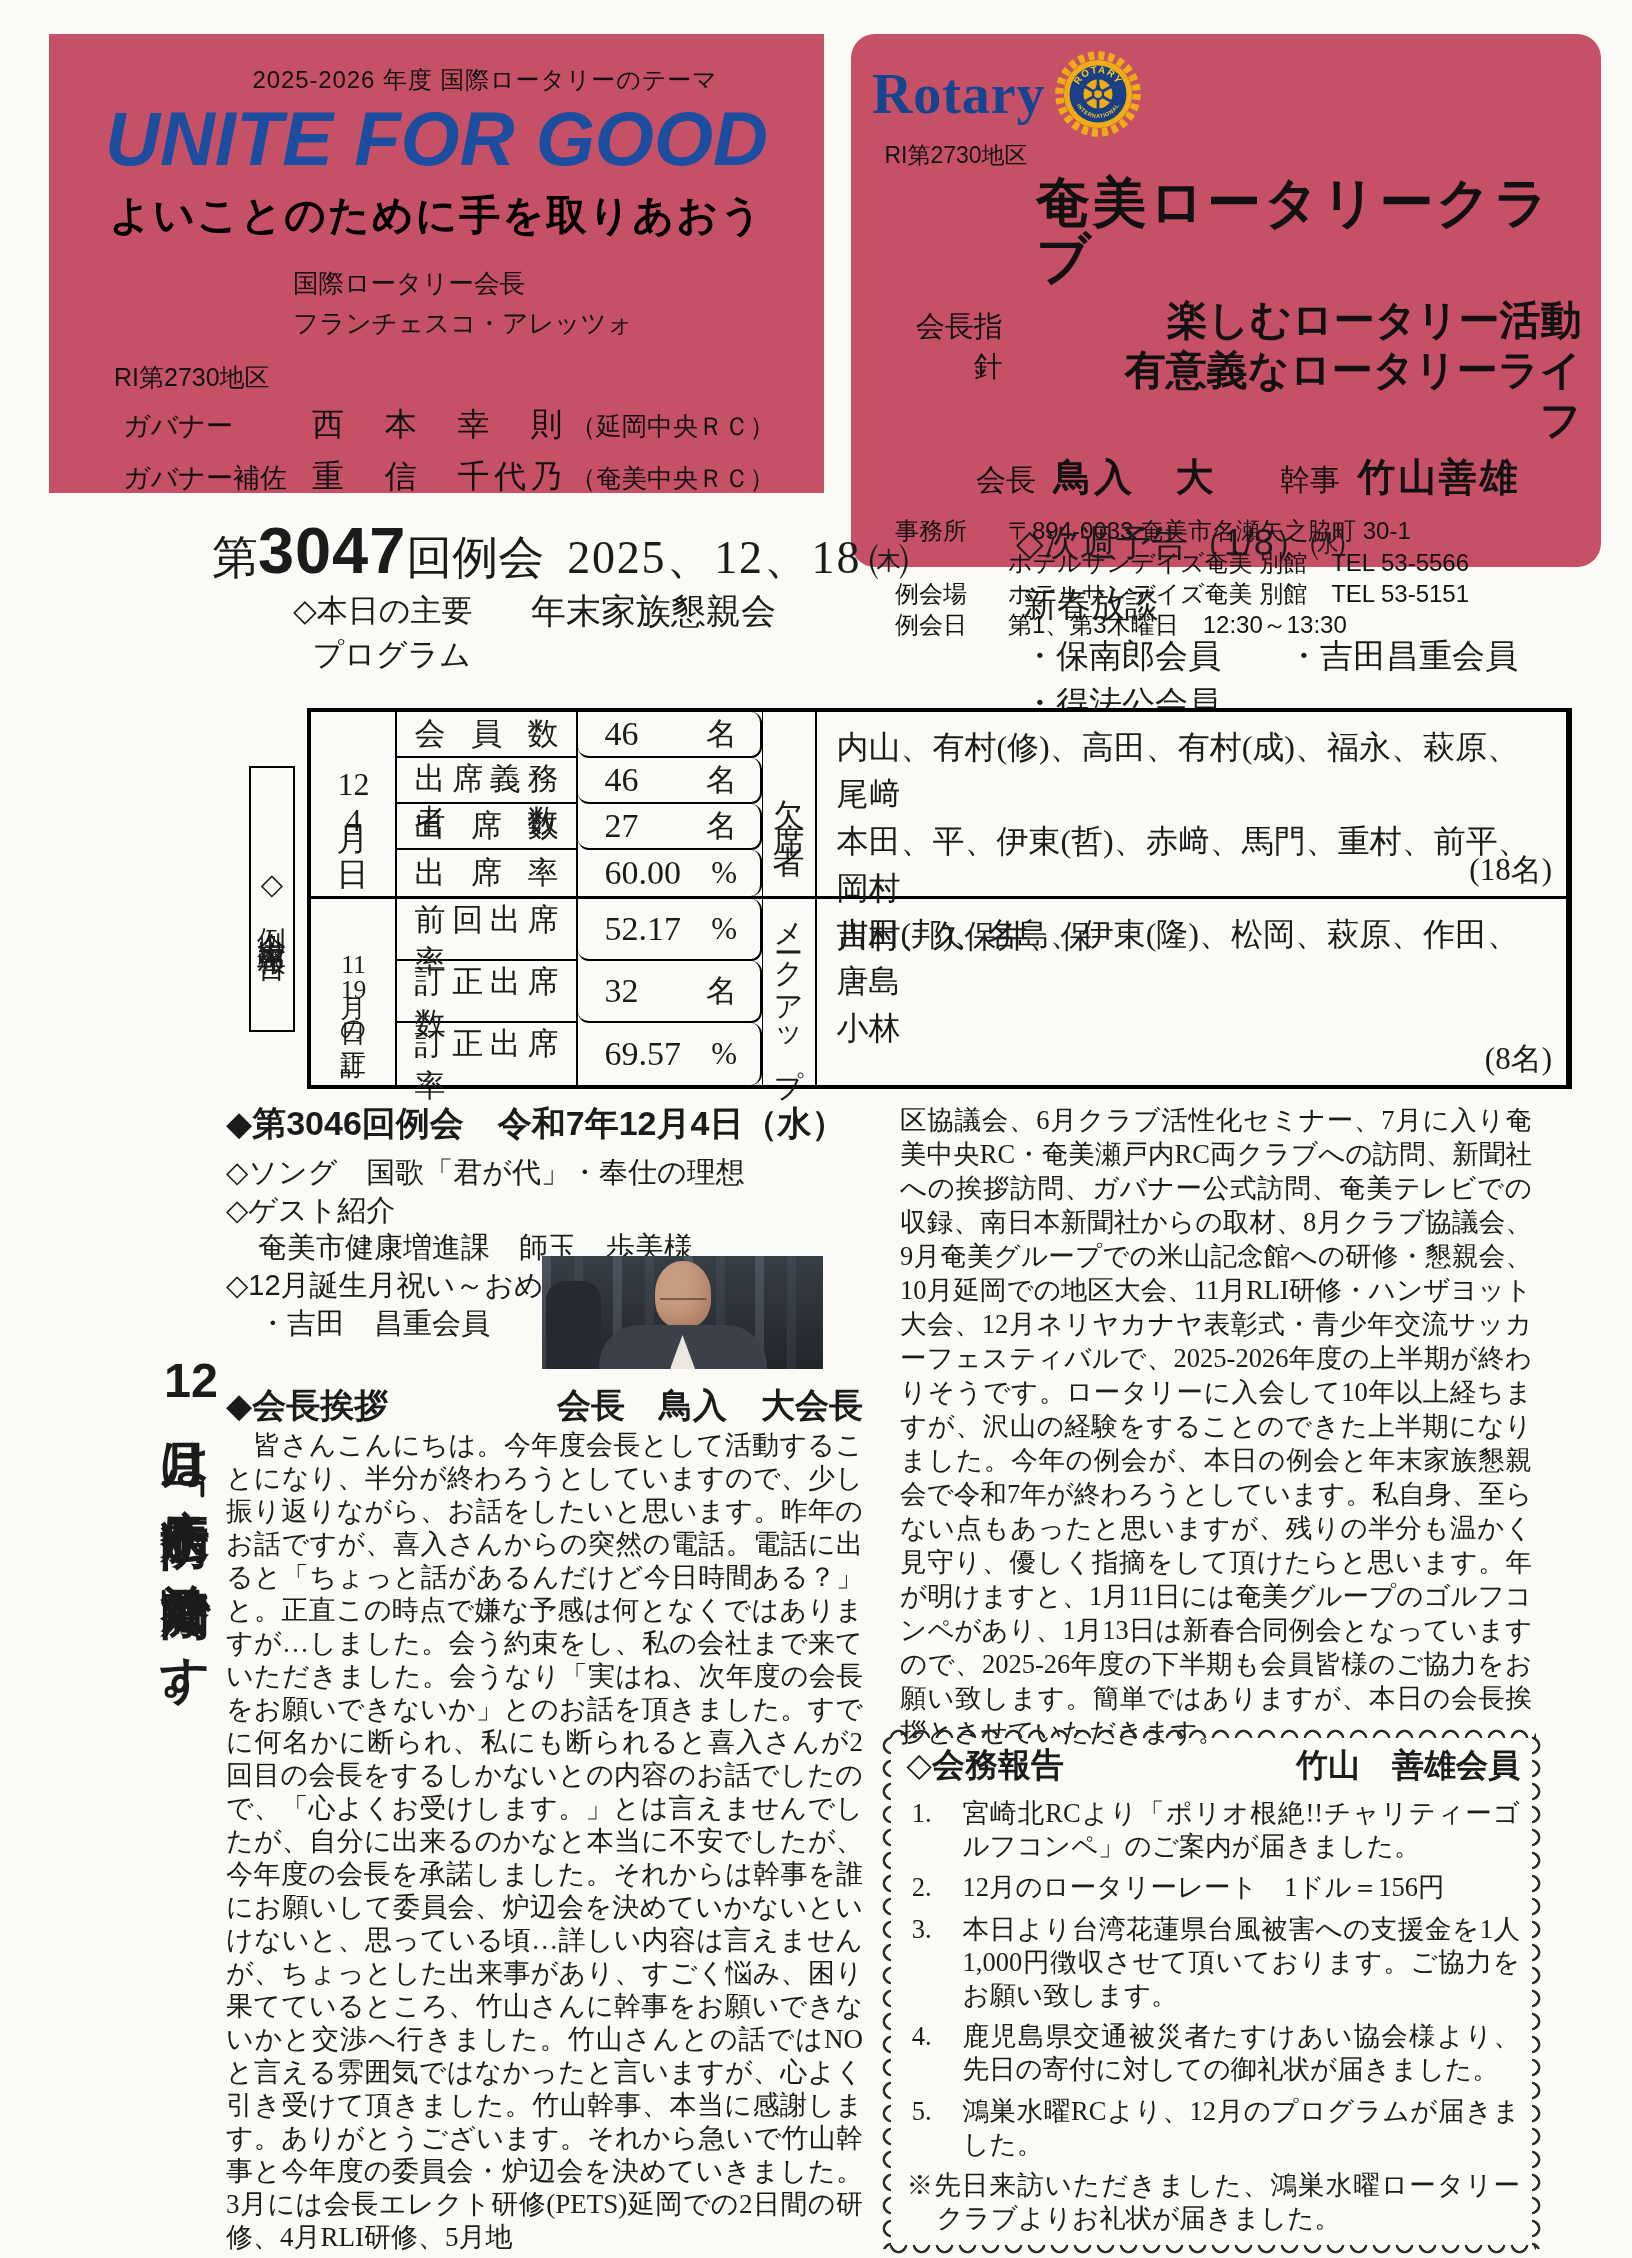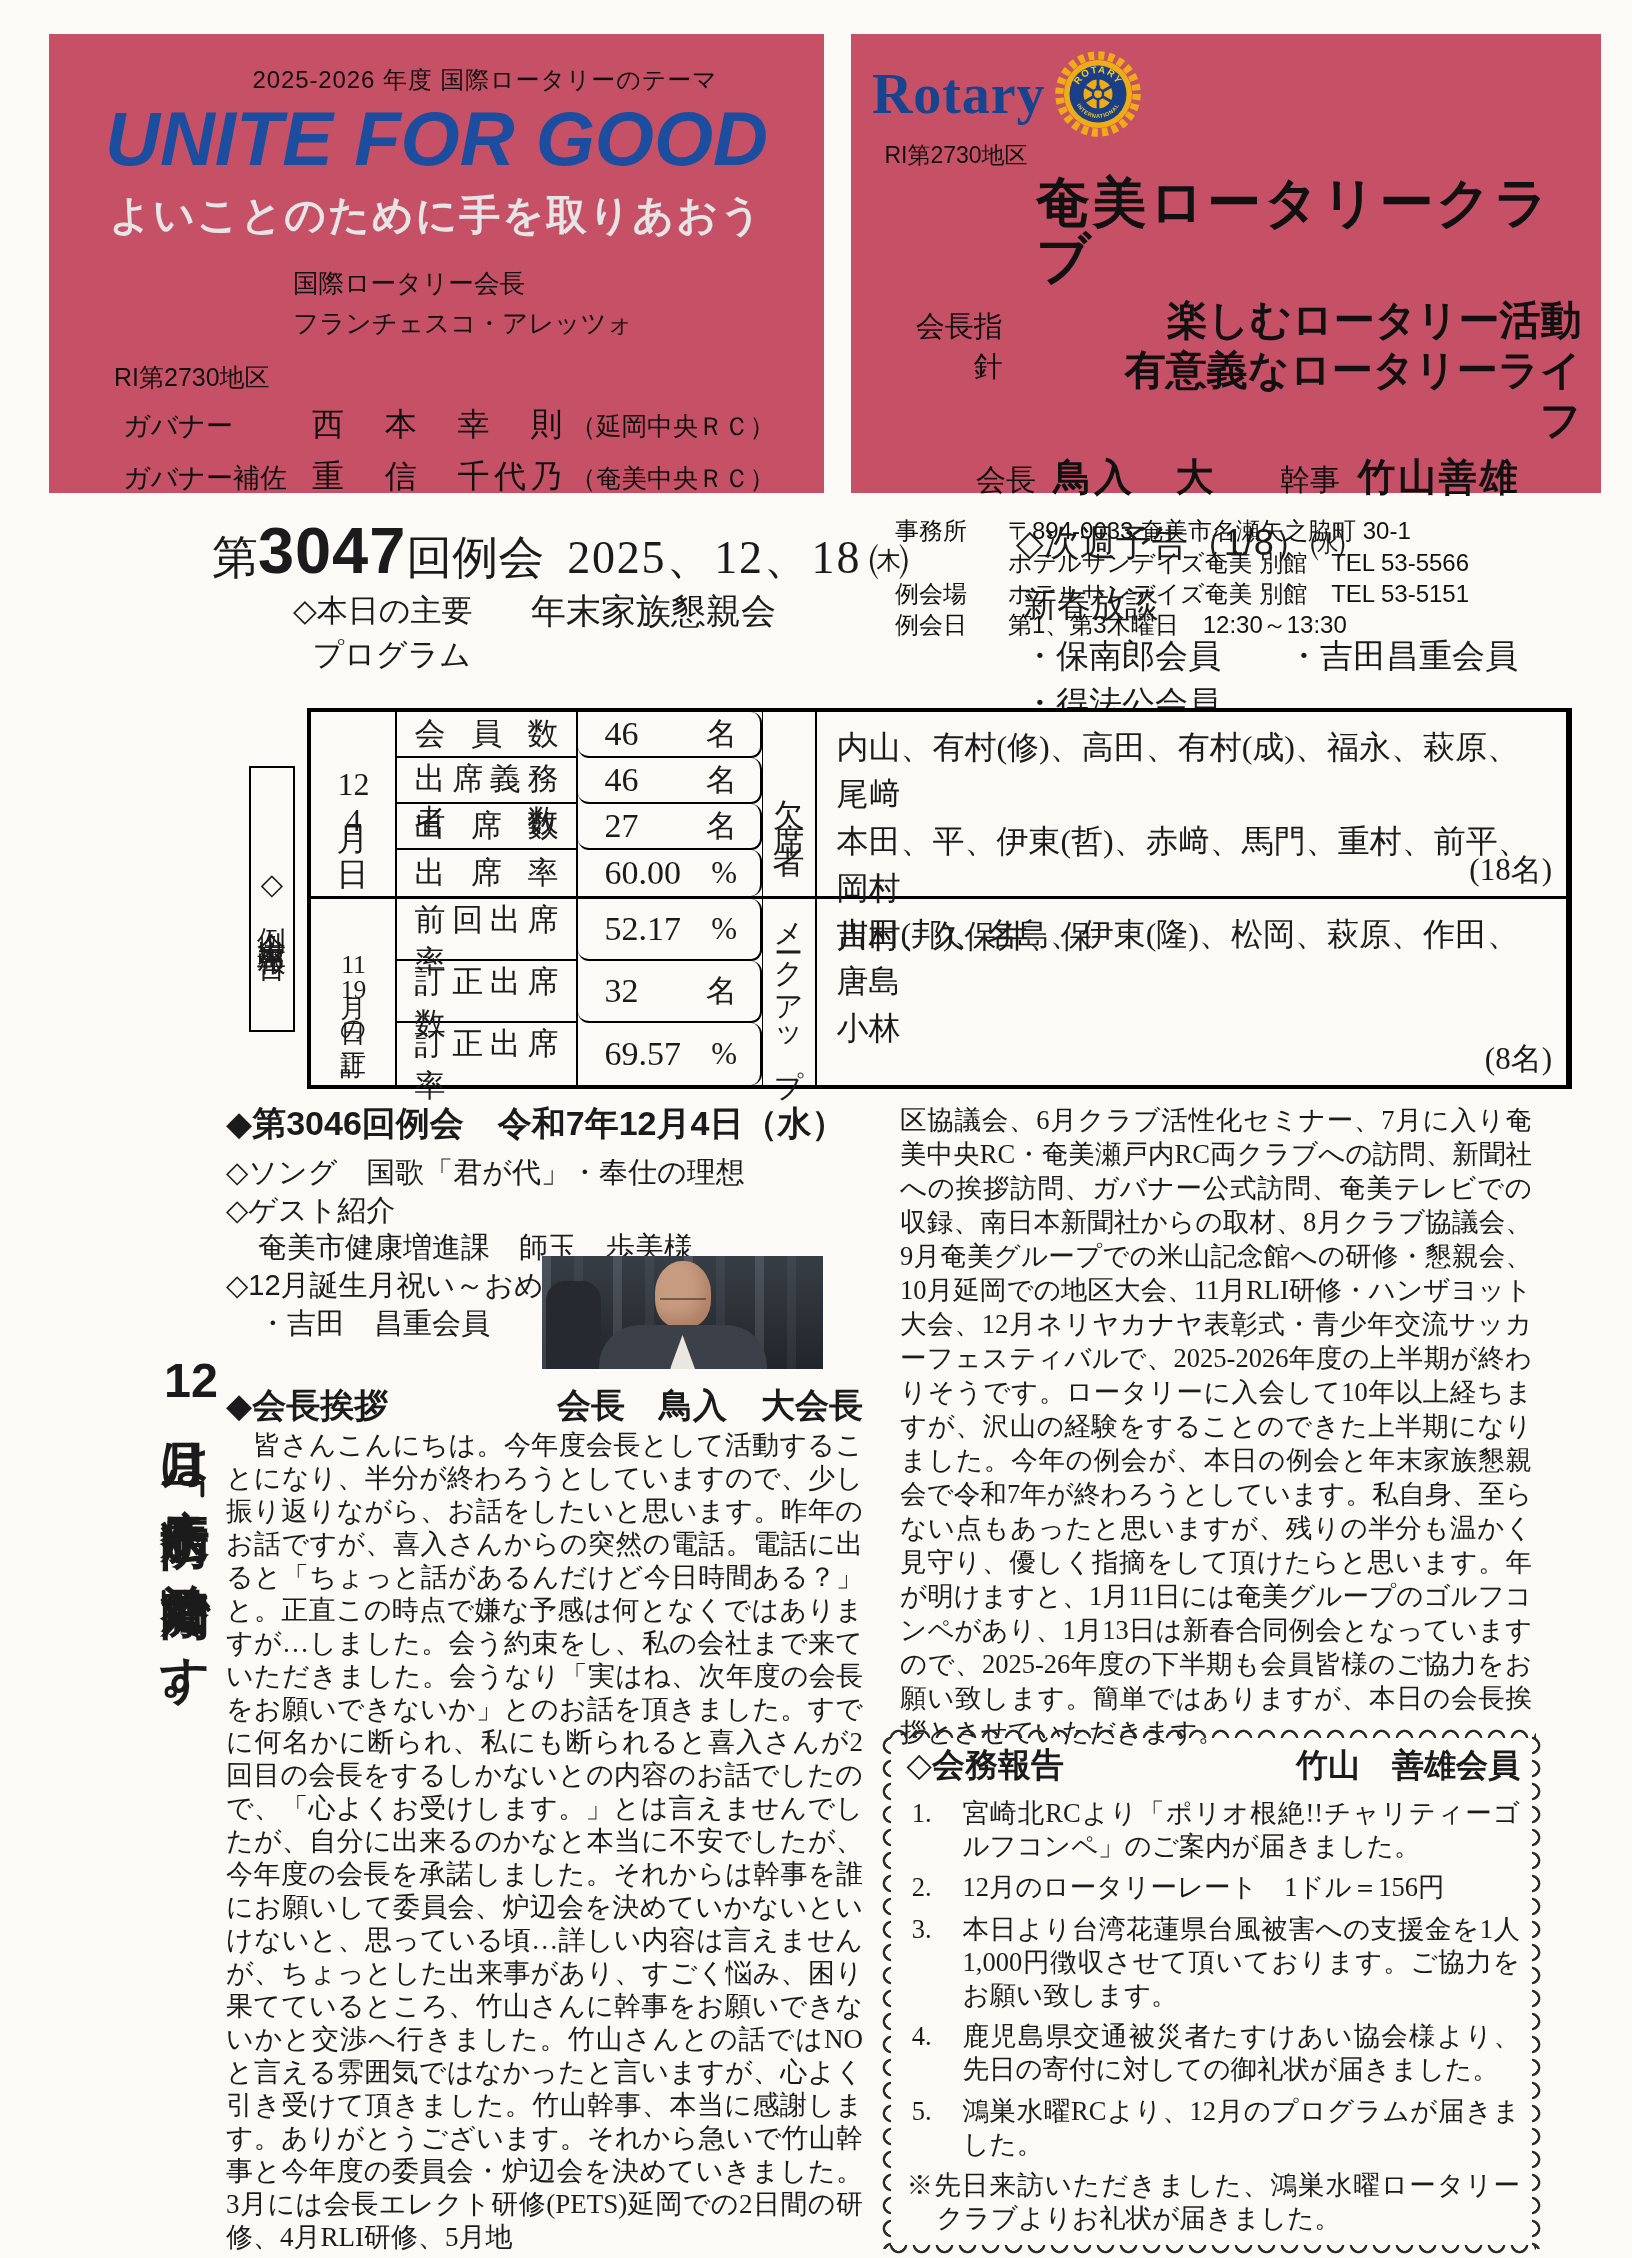--- a/index.html
+++ b/index.html
@@ -5,26 +5,26 @@
   * { box-sizing: border-box; margin: 0; padding: 0; }
   html,body { width:1632px; }
   body { background:#e9e8e4; font-family:"Liberation Serif","DejaVu Serif",serif; }
   .page { position:relative; width:1632px; height:2258px; background:#fbfaf6; color:#1b1b1b; overflow:hidden; }
   .gothic { font-family:"Liberation Sans","DejaVu Sans",sans-serif; }
   .tcy { text-combine-upright: all; }
 
   
   .pinkbox { position:absolute; top:34px; background:#c65065; color:#111; }
   #theme-box { left:49px; width:775px; height:459px; padding:17.6px 23px; }
-  #club-box  { left:851px; width:750px; height:459px; padding:14px 19.4px 0 21px; }
+  #club-box  { left:851px; width:750px; height:533px; padding:14px 19.4px 0 21px;border-radius:24px; }
 
   .tb-eyebrow { margin:12.4px 0 0 97px; text-align:center; font-size:24px; letter-spacing:0.9px; }
   .tb-title { margin-top:5.3px; text-align:center; color:#1d4d9f; font-style:italic; font-weight:900;
               font-size:76px; line-height:1.0; letter-spacing:0px; }
-  .tb-sub { margin-top:10.6px; text-align:center; color:#e5e5e5; font-weight:800; font-size:41px; letter-spacing:1.8px; }
+  .tb-sub { margin-top:10.6px; text-align:center; color:#000000; font-weight:800; font-size:41px; letter-spacing:1.8px; }
   .tb-pres { margin:21px 0 0 221px; font-size:25.6px; line-height:1.55; }
   .tb-district { margin:17.6px 0 0 42px; font-size:25px; }
   .gov-row { display:flex; align-items:baseline; margin:8.8px 0 0 51px; }
   .gov-label { width:189px; font-size:27px; }
   .gov-name { font-size:32px; letter-spacing:4.4px; }
   .gov-club { font-size:25.6px; margin-left:3.5px; }
 
   .cb-top { display:flex; justify-content:space-between; }
   .cb-logo-row { display:flex; align-items:center; gap:7px; }
   .cb-rotary { font-size:56px; font-weight:bold; color:#17448e; letter-spacing:0.9px; line-height:1; }

